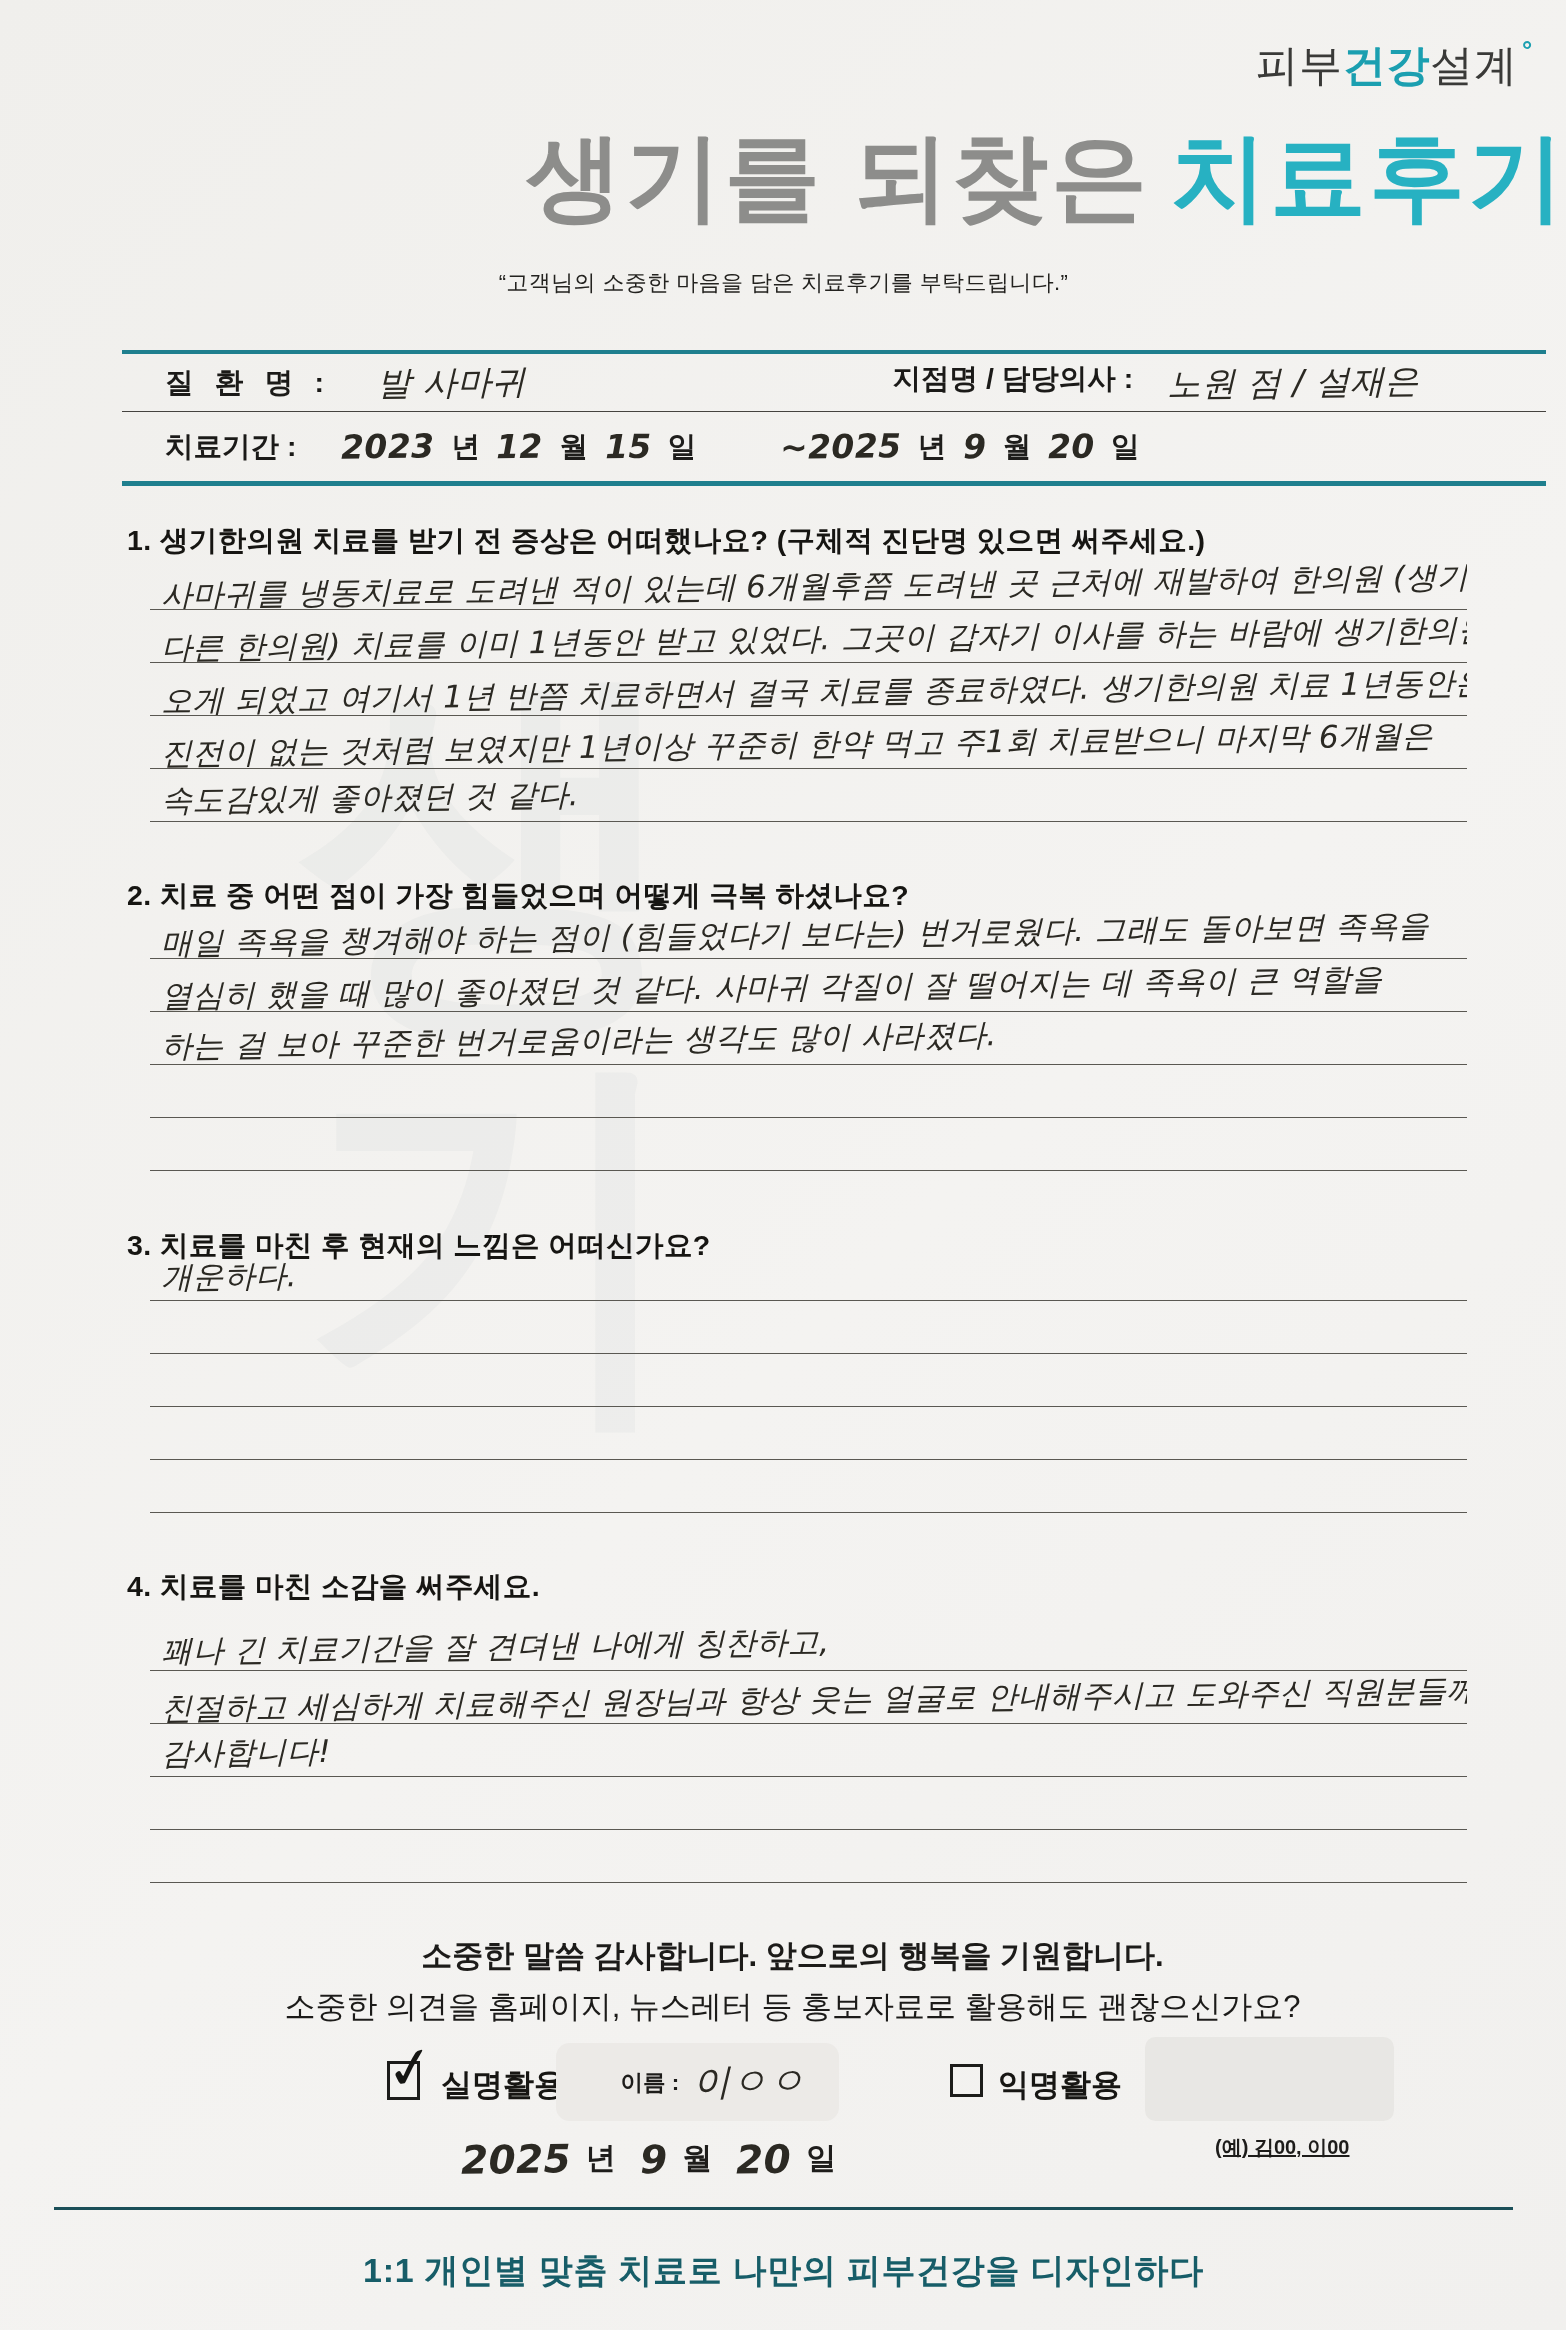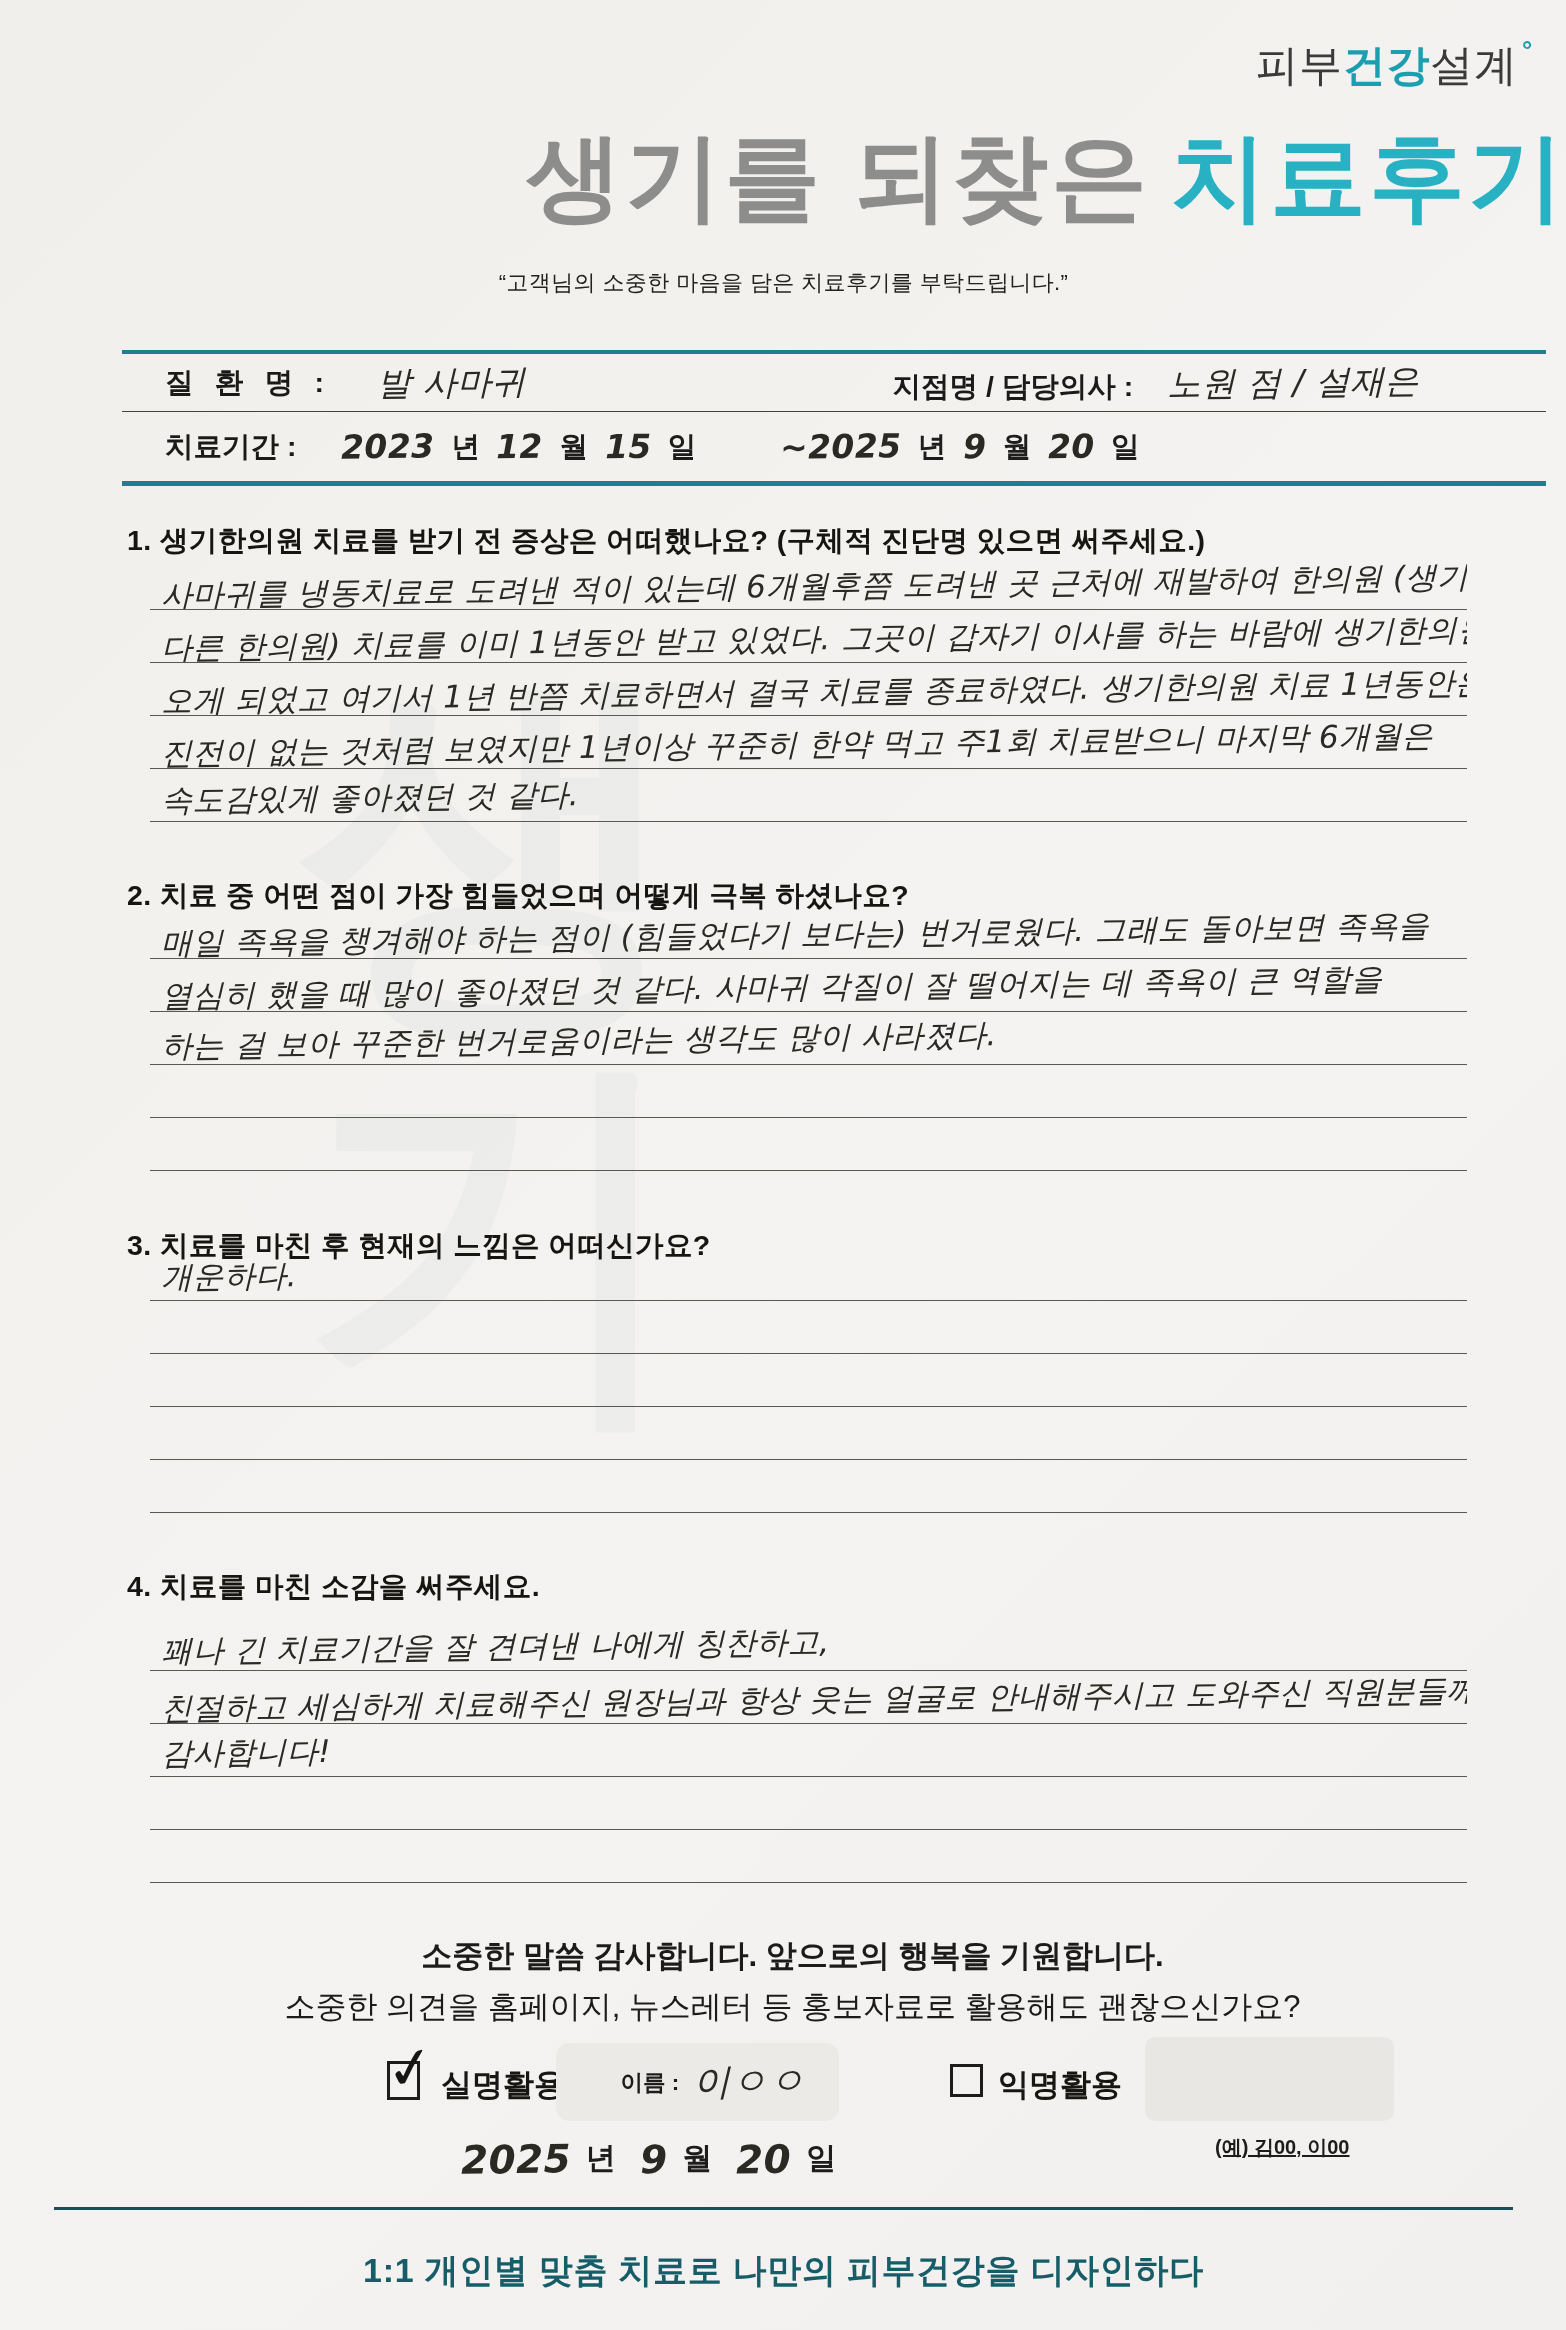--- a/index.html
+++ b/index.html
@@ -31,21 +31,21 @@
   .title .t-gray { color:#8d8d8b; }
   .title .t-teal { color:#27b1c2; margin-left:21px; }
   .subtitle { position:absolute; top:268px; left:0; width:100%; text-align:center;
               font-size:22px; font-weight:500; color:#23221f; letter-spacing:0.4px; }
   
   .info-table { position:absolute; left:122px; top:350px; width:1424px;
                 border-top:4.5px solid #1f7f8e; border-bottom:5.2px solid #1f7f8e; }
   .it-row1 { display:flex; align-items:center; height:58px; border-bottom:1.5px solid #45433f; }
   .it-row2 { display:flex; align-items:center; height:69px; }
   .it-cell-l { flex:0 0 52%; display:flex; align-items:center; padding-left:43px; }
-  .it-cell-r { flex:1; display:flex; align-items:flex-end; padding-left:30px; }
+  .it-cell-r { flex:1; display:flex; align-items:flex-start; padding-left:30px; }
   .it-label { font-size:28.5px; font-weight:700; color:#1b1a18; }
   .ls { letter-spacing:6.7px; }
   
   .hw { font-family:"DejaVu Sans",sans-serif; font-style:italic; color:#2b2923;
         transform:rotate(-0.8deg); display:inline-block; letter-spacing:0.4px; }
   .hw-field { font-size:34px; }
   .period-units { display:flex; align-items:center; font-size:28.5px; font-weight:600; }
   .period-units .u { margin:0 16.5px; font-weight:600; }
   .period-units .hw { font-size:33px; }
   .gap-big { width:67px; }

